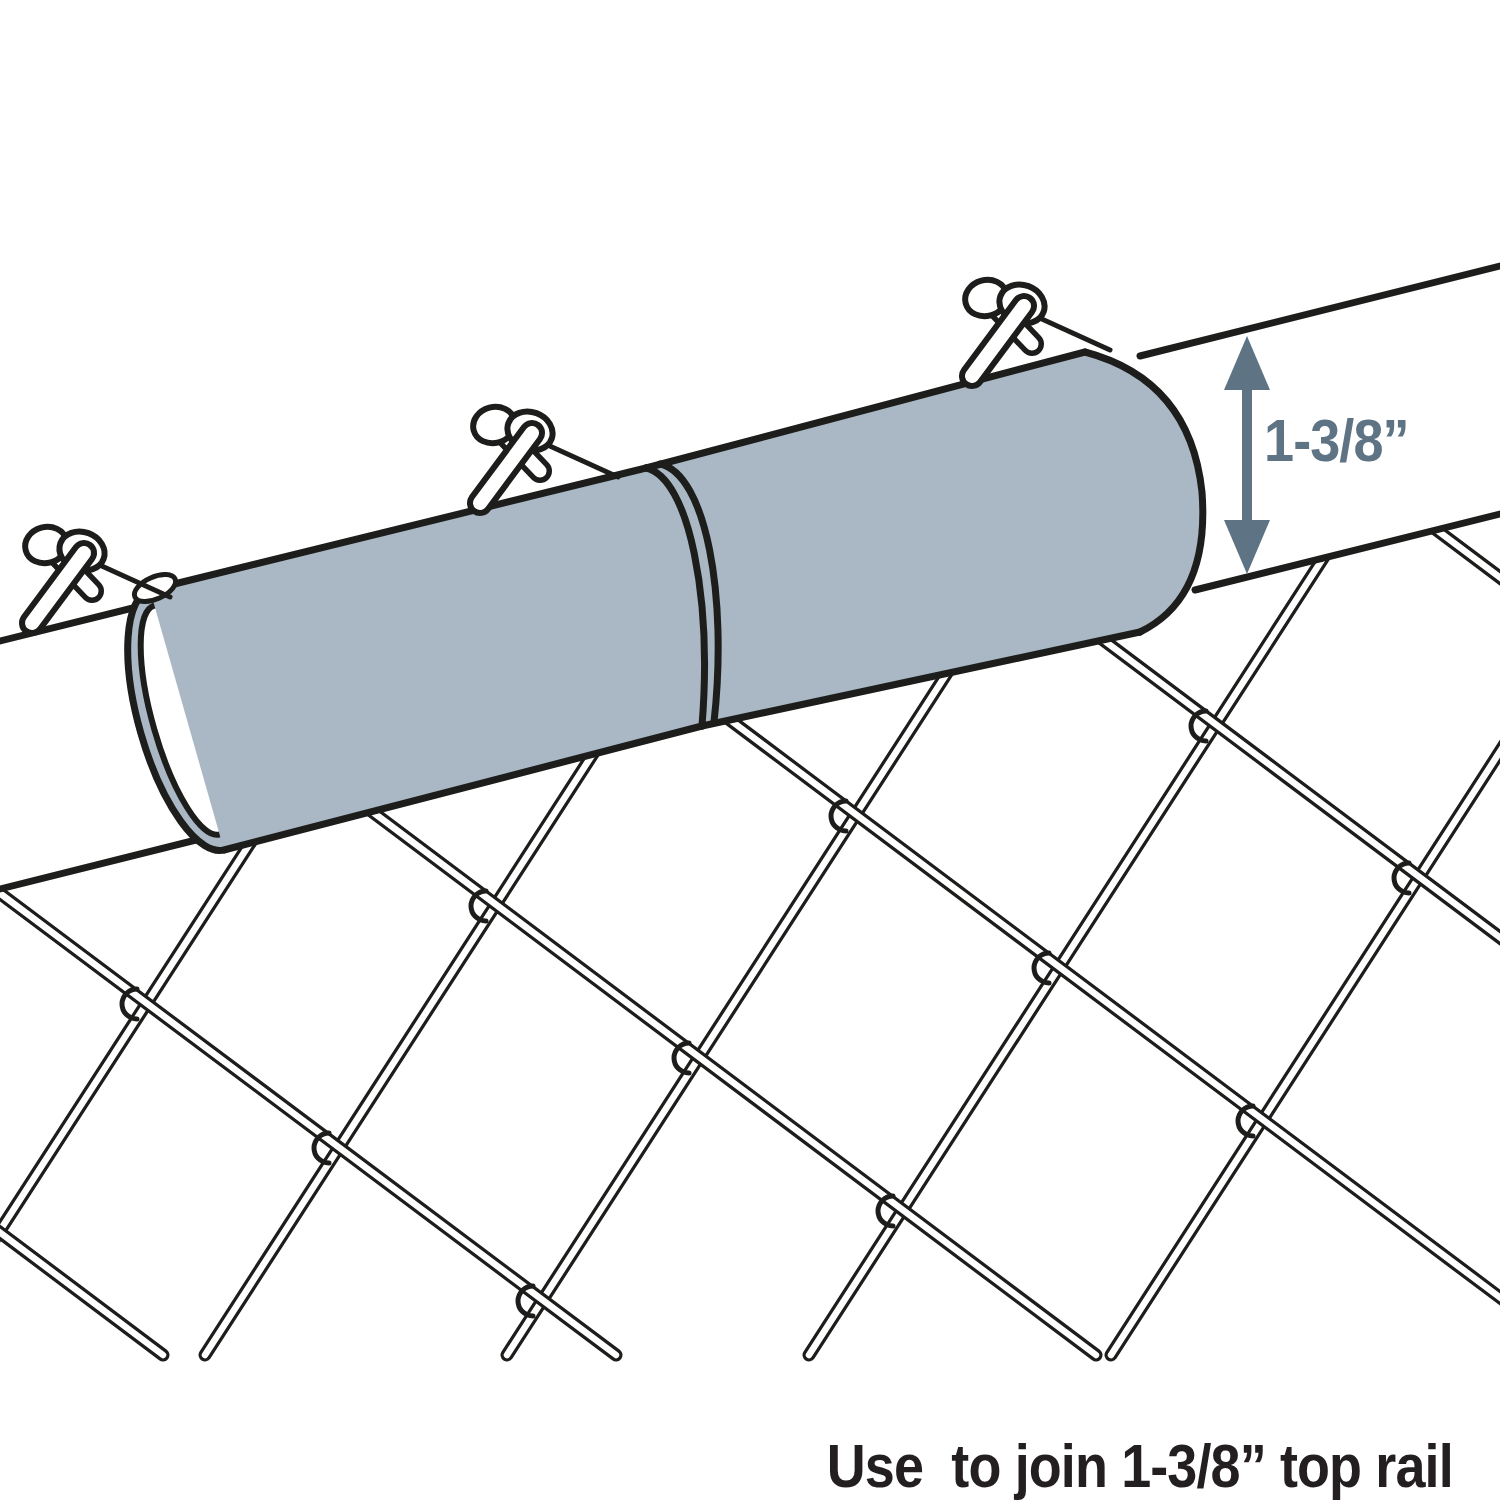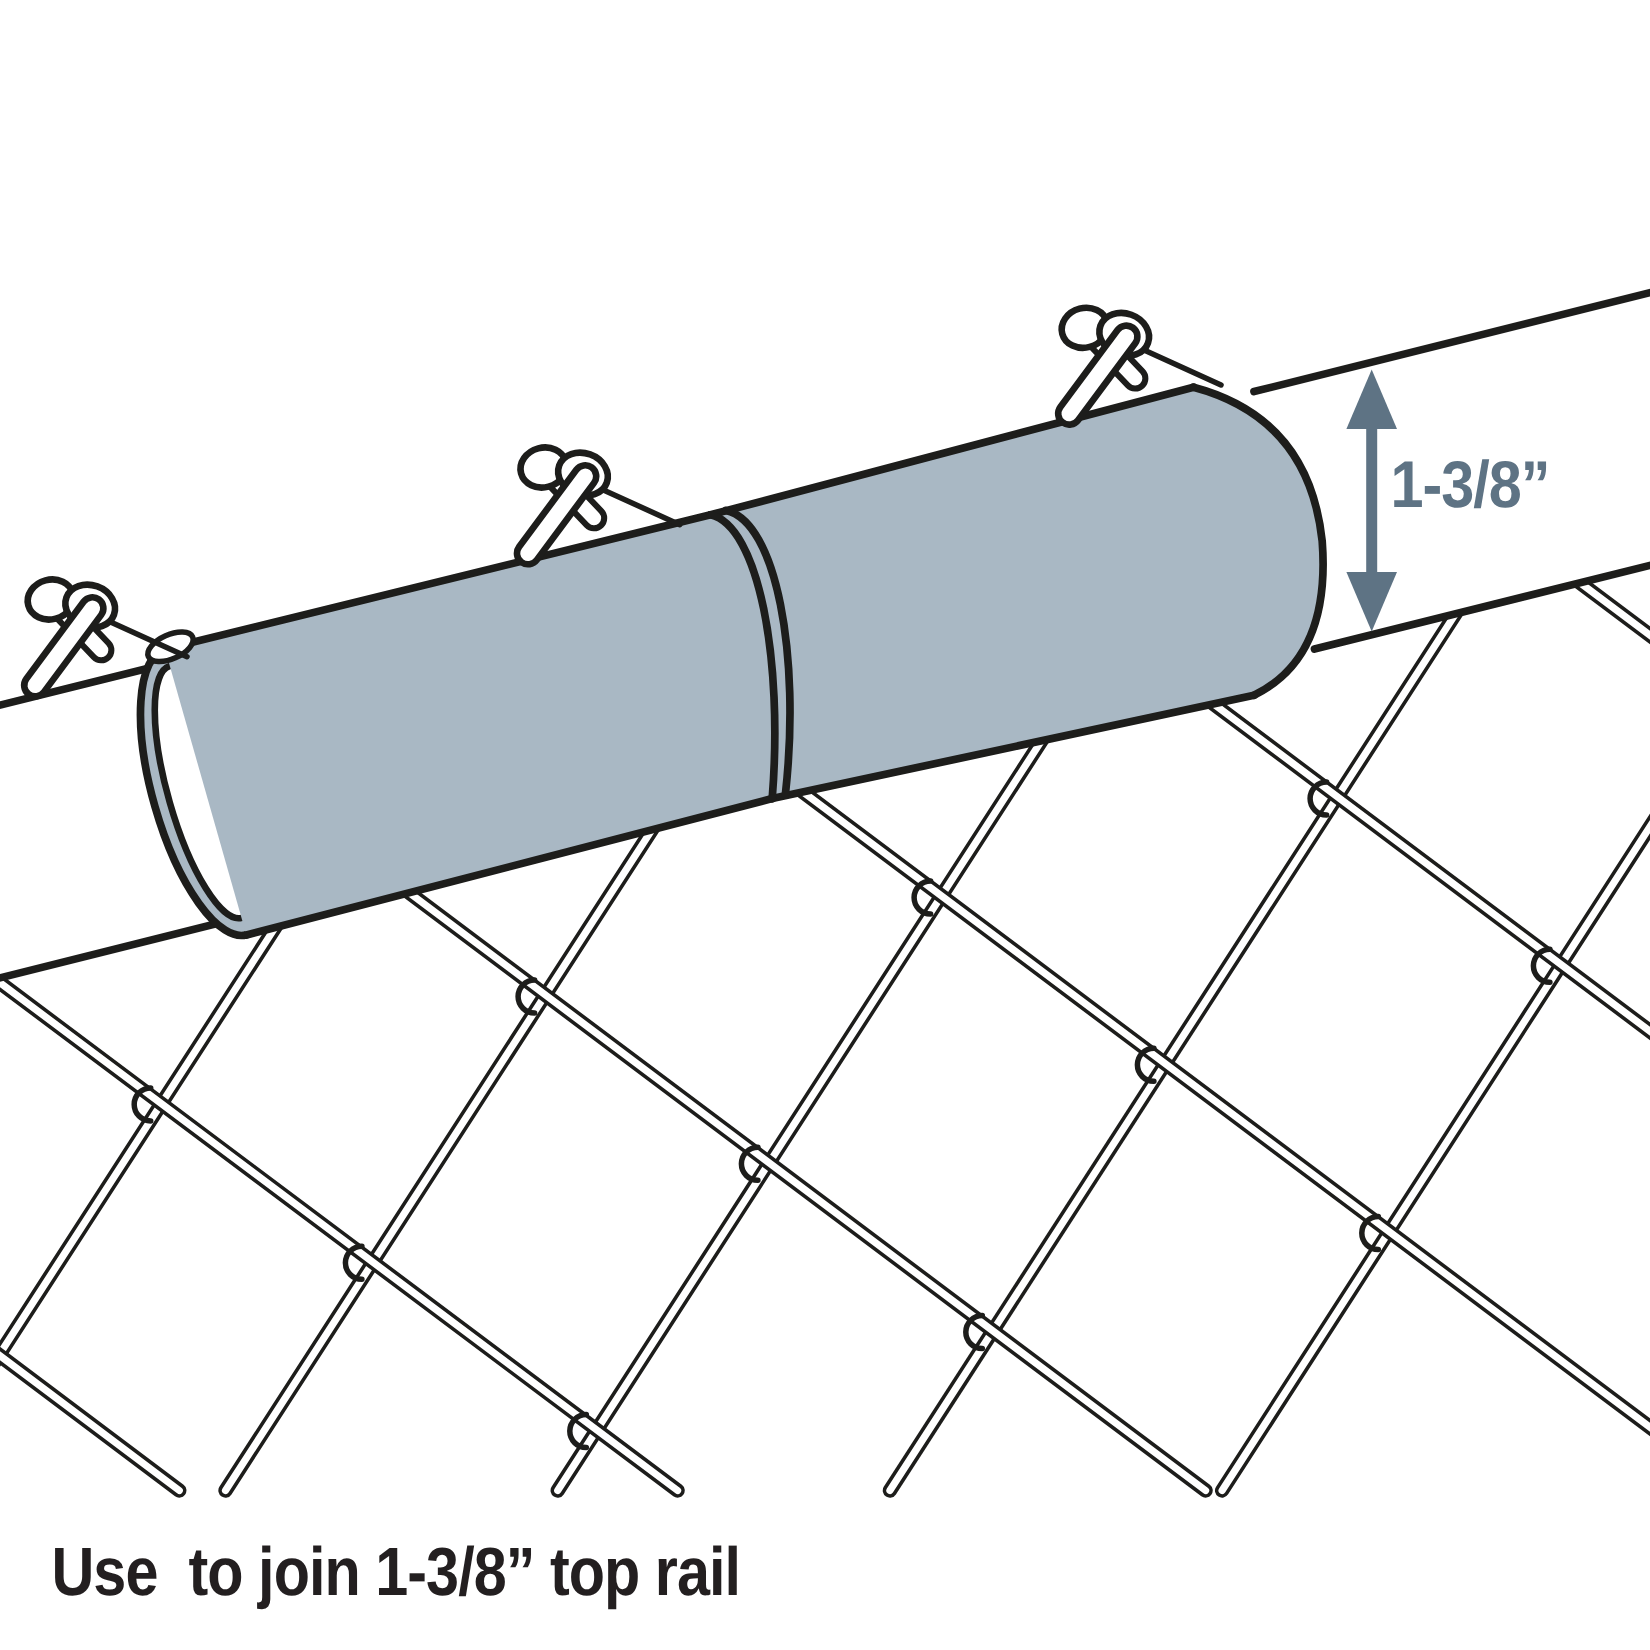--- a/index.html
+++ b/index.html
@@ -24,22 +24,22 @@
   .edge{fill:none;stroke:var(--line);stroke-width:7;stroke-linecap:round;}
   .cap-black{fill:none;stroke:var(--line);stroke-linecap:round;}
   .cap-white{fill:none;stroke:#ffffff;stroke-linecap:round;}
   .dim-label{
     position:absolute;left:1264px;top:406px;
     font-size:60px;font-weight:bold;color:var(--accent);
     transform:scaleX(0.9);transform-origin:left top;
     white-space:pre;letter-spacing:-1px;
   }
   .caption{
-    position:absolute;left:0;top:1394px;width:1500px;
-    text-align:left;
+    position:absolute;left:0;top:1430px;width:1500px;
+    text-align:right;
   }
   .caption span{
     display:inline-block;
     font-size:62px;font-weight:bold;color:var(--caption_color);
     transform:scaleX(0.87);transform-origin:center top;
     white-space:pre;letter-spacing:-1px;
   }
 </style>
 </head>
 <body>

